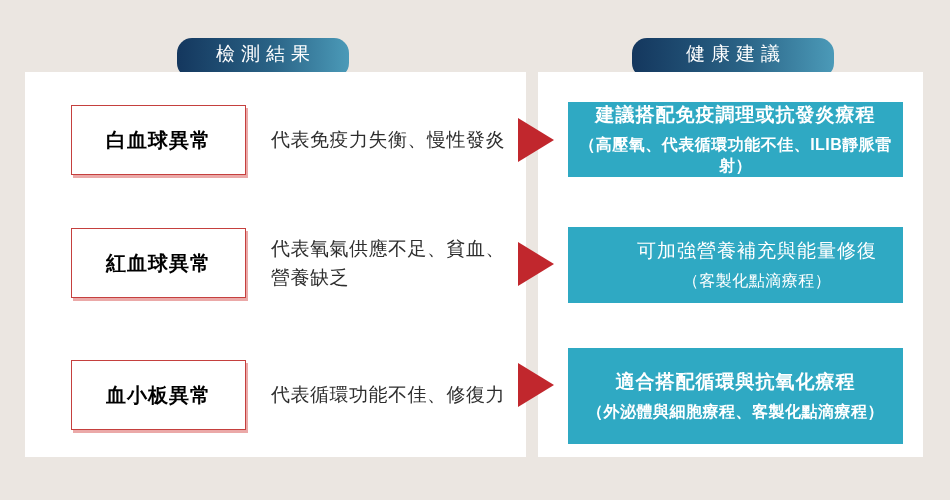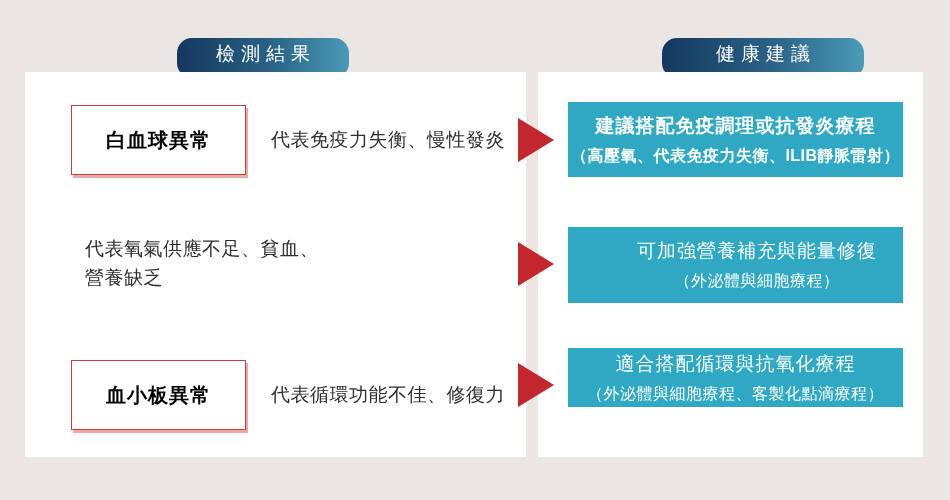--- a/index.html
+++ b/index.html
@@ -26,21 +26,21 @@
     border-radius: 15px;
     background: linear-gradient(90deg, #14375e 0%, #2a6386 55%, #4b9ab8 100%);
     color: #ffffff;
     font-size: 19px;
     letter-spacing: 6px;
     display: flex; align-items: center; justify-content: center;
     padding-bottom: 8px; padding-left: 6px;
     z-index: 1;
   }
   .tab-left  { left: 177px; }
-  .tab-right { left: 662px; width: 202px; }
+  .tab-right { left: 632px; width: 202px; }
 
   .row-left {
     position: absolute;
     left: 60px; width: 450px; height: 70px;
     display: flex; align-items: center;
     z-index: 3;
   }
   .row-left.r0 { top: 105px; }
   .row-left.r1 { top: 228px; }
   .row-left.r2 { top: 360px; }
@@ -86,21 +86,21 @@
     background: #2fa9c3;
     color: #ffffff;
     display: flex; flex-direction: column;
     align-items: center; justify-content: center;
     text-align: center;
     z-index: 3;
     gap: 7px;
   }
   .teal-box.t0 { top: 102px; height: 75px; font-weight: bold; }
   .teal-box.t1 { top: 227px; height: 76px; padding-left: 43px; }
-  .teal-box.t2 { top: 348px; height: 59px; }
+  .teal-box.t2 { top: 348px; height: 96px; font-weight: bold; }
   .teal-line1 { font-size: 19px; letter-spacing: 1px; }
   .teal-line2 { font-size: 16px; letter-spacing: 0.5px; }
 </style>
 </head>
 <body>
 
 <div class="tab tab-left">
   <span>檢測結果</span>
 </div>
 <div class="tab tab-right">
@@ -114,20 +114,23 @@
   <div class="red-box">
     <span>白血球異常</span>
   </div>
   <div class="desc">
     <span>代表免疫力失衡、慢性發炎</span>
 
   </div>
 </div>
 
 <div class="row-left r1">
+  <div class="red-box">
+    <span>紅血球異常</span>
+  </div>
   <div class="desc">
     <span>代表氧氣供應不足、貧血、</span>
     <span>營養缺乏</span>
   </div>
 </div>
 
 <div class="row-left r2">
   <div class="red-box">
     <span>血小板異常</span>
   </div>
@@ -135,22 +138,22 @@
     <span>代表循環功能不佳、修復力</span>
   </div>
 </div>
 
 <div class="arrow a0"></div>
 <div class="arrow a1"></div>
 <div class="arrow a2"></div>
 
 <div class="teal-box t0">
   <div class="teal-line1">建議搭配免疫調理或抗發炎療程</div>
-  <div class="teal-line2">（高壓氧、代表免疫力失衡、ILIB靜脈雷射）</div>
+  <div class="teal-line2">（高壓氧、代表循環功能不佳、ILIB靜脈雷射）</div>
 </div>
 <div class="teal-box t1">
   <div class="teal-line1">可加強營養補充與能量修復</div>
-  <div class="teal-line2">（外泌體與細胞療程）</div>
+  <div class="teal-line2">（客製化點滴療程）</div>
 </div>
 <div class="teal-box t2">
   <div class="teal-line1">適合搭配循環與抗氧化療程</div>
   <div class="teal-line2">（外泌體與細胞療程、客製化點滴療程）</div>
 </div>
 
 </body></html>

